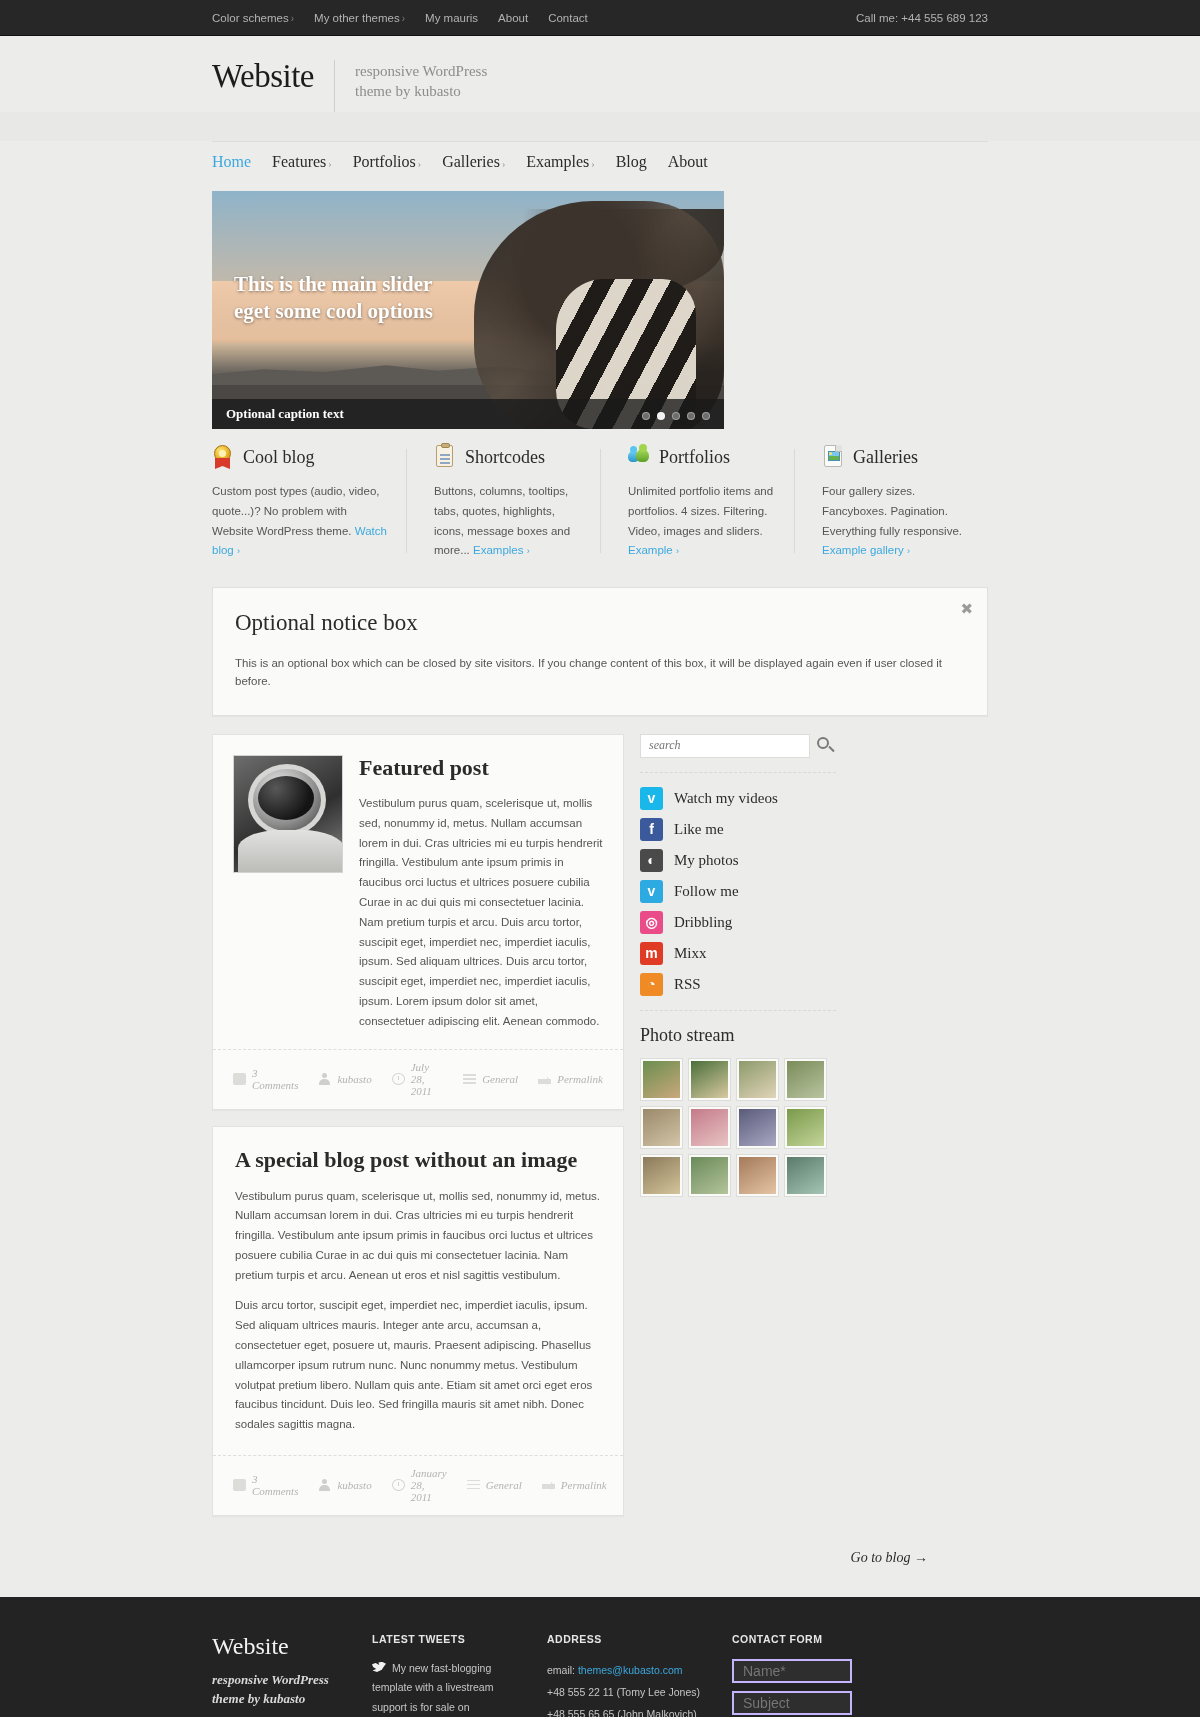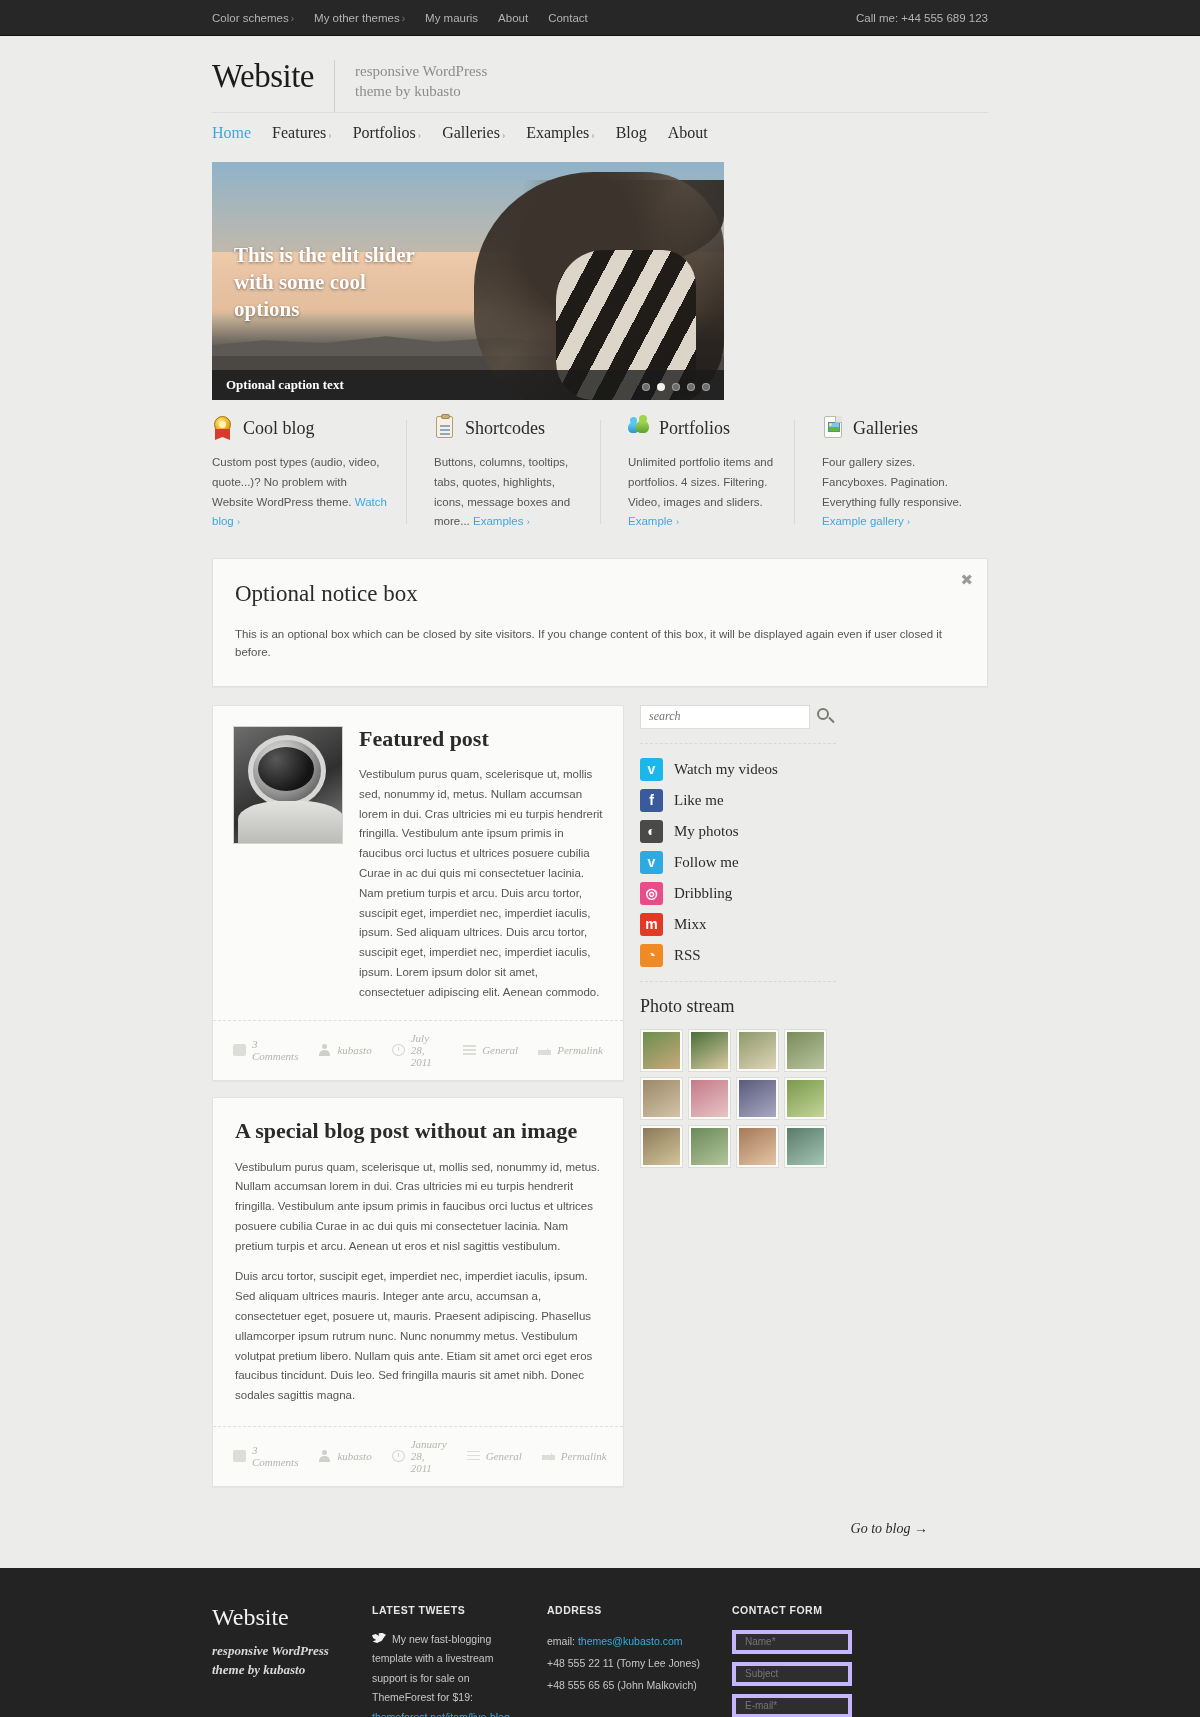--- a/index.html
+++ b/index.html
@@ -45,21 +45,21 @@
     width: 190px;
   }
   .adbox {
     margin-left: auto; width: 384px; height: 50px;
     background: #f6f6f4; border: 1px solid #dedede;
     display: flex; align-items: center; justify-content: center;
     font-family: "Liberation Serif", serif; font-size: 14px; color: #c9c9c7;
   }
 
   
-  .mainnav-zone { width: 100%; background: #ececea; }
+  .mainnav-zone { width: 100%; background: #ececea; margin-top: 29px; }
   .mainnav {
     width: 776px; margin: 0 auto; border-top: 1px solid #dcdcda;
     padding: 11px 0 12px 0; display: flex; gap: 21px; align-items: baseline;
   }
   .mainnav a {
     font-family: "Liberation Serif", serif; font-size: 16px; color: #2b2b2b;
     text-decoration: none;
   }
   .mainnav a.active { color: #3ba9e0; }
   .mainnav a .car { font-size: 10px; color: #9a9a98; margin-left: 2px; }
@@ -309,22 +309,22 @@
   .tweet a { color: #3ba9e0; text-decoration: none; display:block; }
   .tw-bird { display:inline-block; width:14px; height:11px; vertical-align:-1px; margin-right:6px; position:relative; }
   .tw-bird:before {
     content:""; position:absolute; left:0; top:0; width:14px; height:11px; background:#f0f0f0;
     clip-path: polygon(0 22%, 26% 10%, 52% 30%, 46% 6%, 72% 0, 100% 18%, 86% 40%, 70% 72%, 36% 92%, 4% 80%, 30% 66%, 8% 48%);
   }
   .addr { font-size: 10.5px; color: #c6c6c6; line-height: 2.1; }
   .addr a { color: #3ba9e0; text-decoration: none; }
   .addr .gap { display:block; height: 12px; }
   .finput {
-    display: block; width: 120px; height: 24px; background: #2e2e2e; border: 4px solid #c4b5fd;
-    color: #8d8d8d; font-size: 10px; padding: 0 9px; margin-bottom: 8px; outline: none;
+    display: block; width: 120px; height: 24px; background: #2e2e2e; border: 2px solid #c4b5fd;
+    color: #8d8d8d; font-size: 14px; padding: 0 9px; margin-bottom: 8px; outline: none;
     font-family: "Liberation Sans", sans-serif;
   }
 </style>
 </head>
 <body>
 
 <div class="topbar">
   <div class="topbar-inner">
     <div class="topnav" id="topnav">
         <a href="#">Color schemes<span class="car">›</span></a>
@@ -363,21 +363,21 @@
 <div class="page">
 
   <div class="sliderrow">
     <div class="slider">
       <div class="sky-glow"></div>
       <div class="mountain"></div>
       <div class="water"></div>
       <div class="hairstream"></div>
       <div class="figure"></div>
       <div class="figure2"></div>
-      <div class="slider-title">This is the elit slider with some cool options</div>
+      <div class="slider-title">This is the main slider eget some cool options</div>
       <div class="slider-caption">
         <span>Optional caption text</span>
       </div>
       <div class="slider-dots" id="sliderdots">
           <i class=""></i>
           <i class="on"></i>
           <i class=""></i>
           <i class=""></i>
           <i class=""></i>
         </div>

